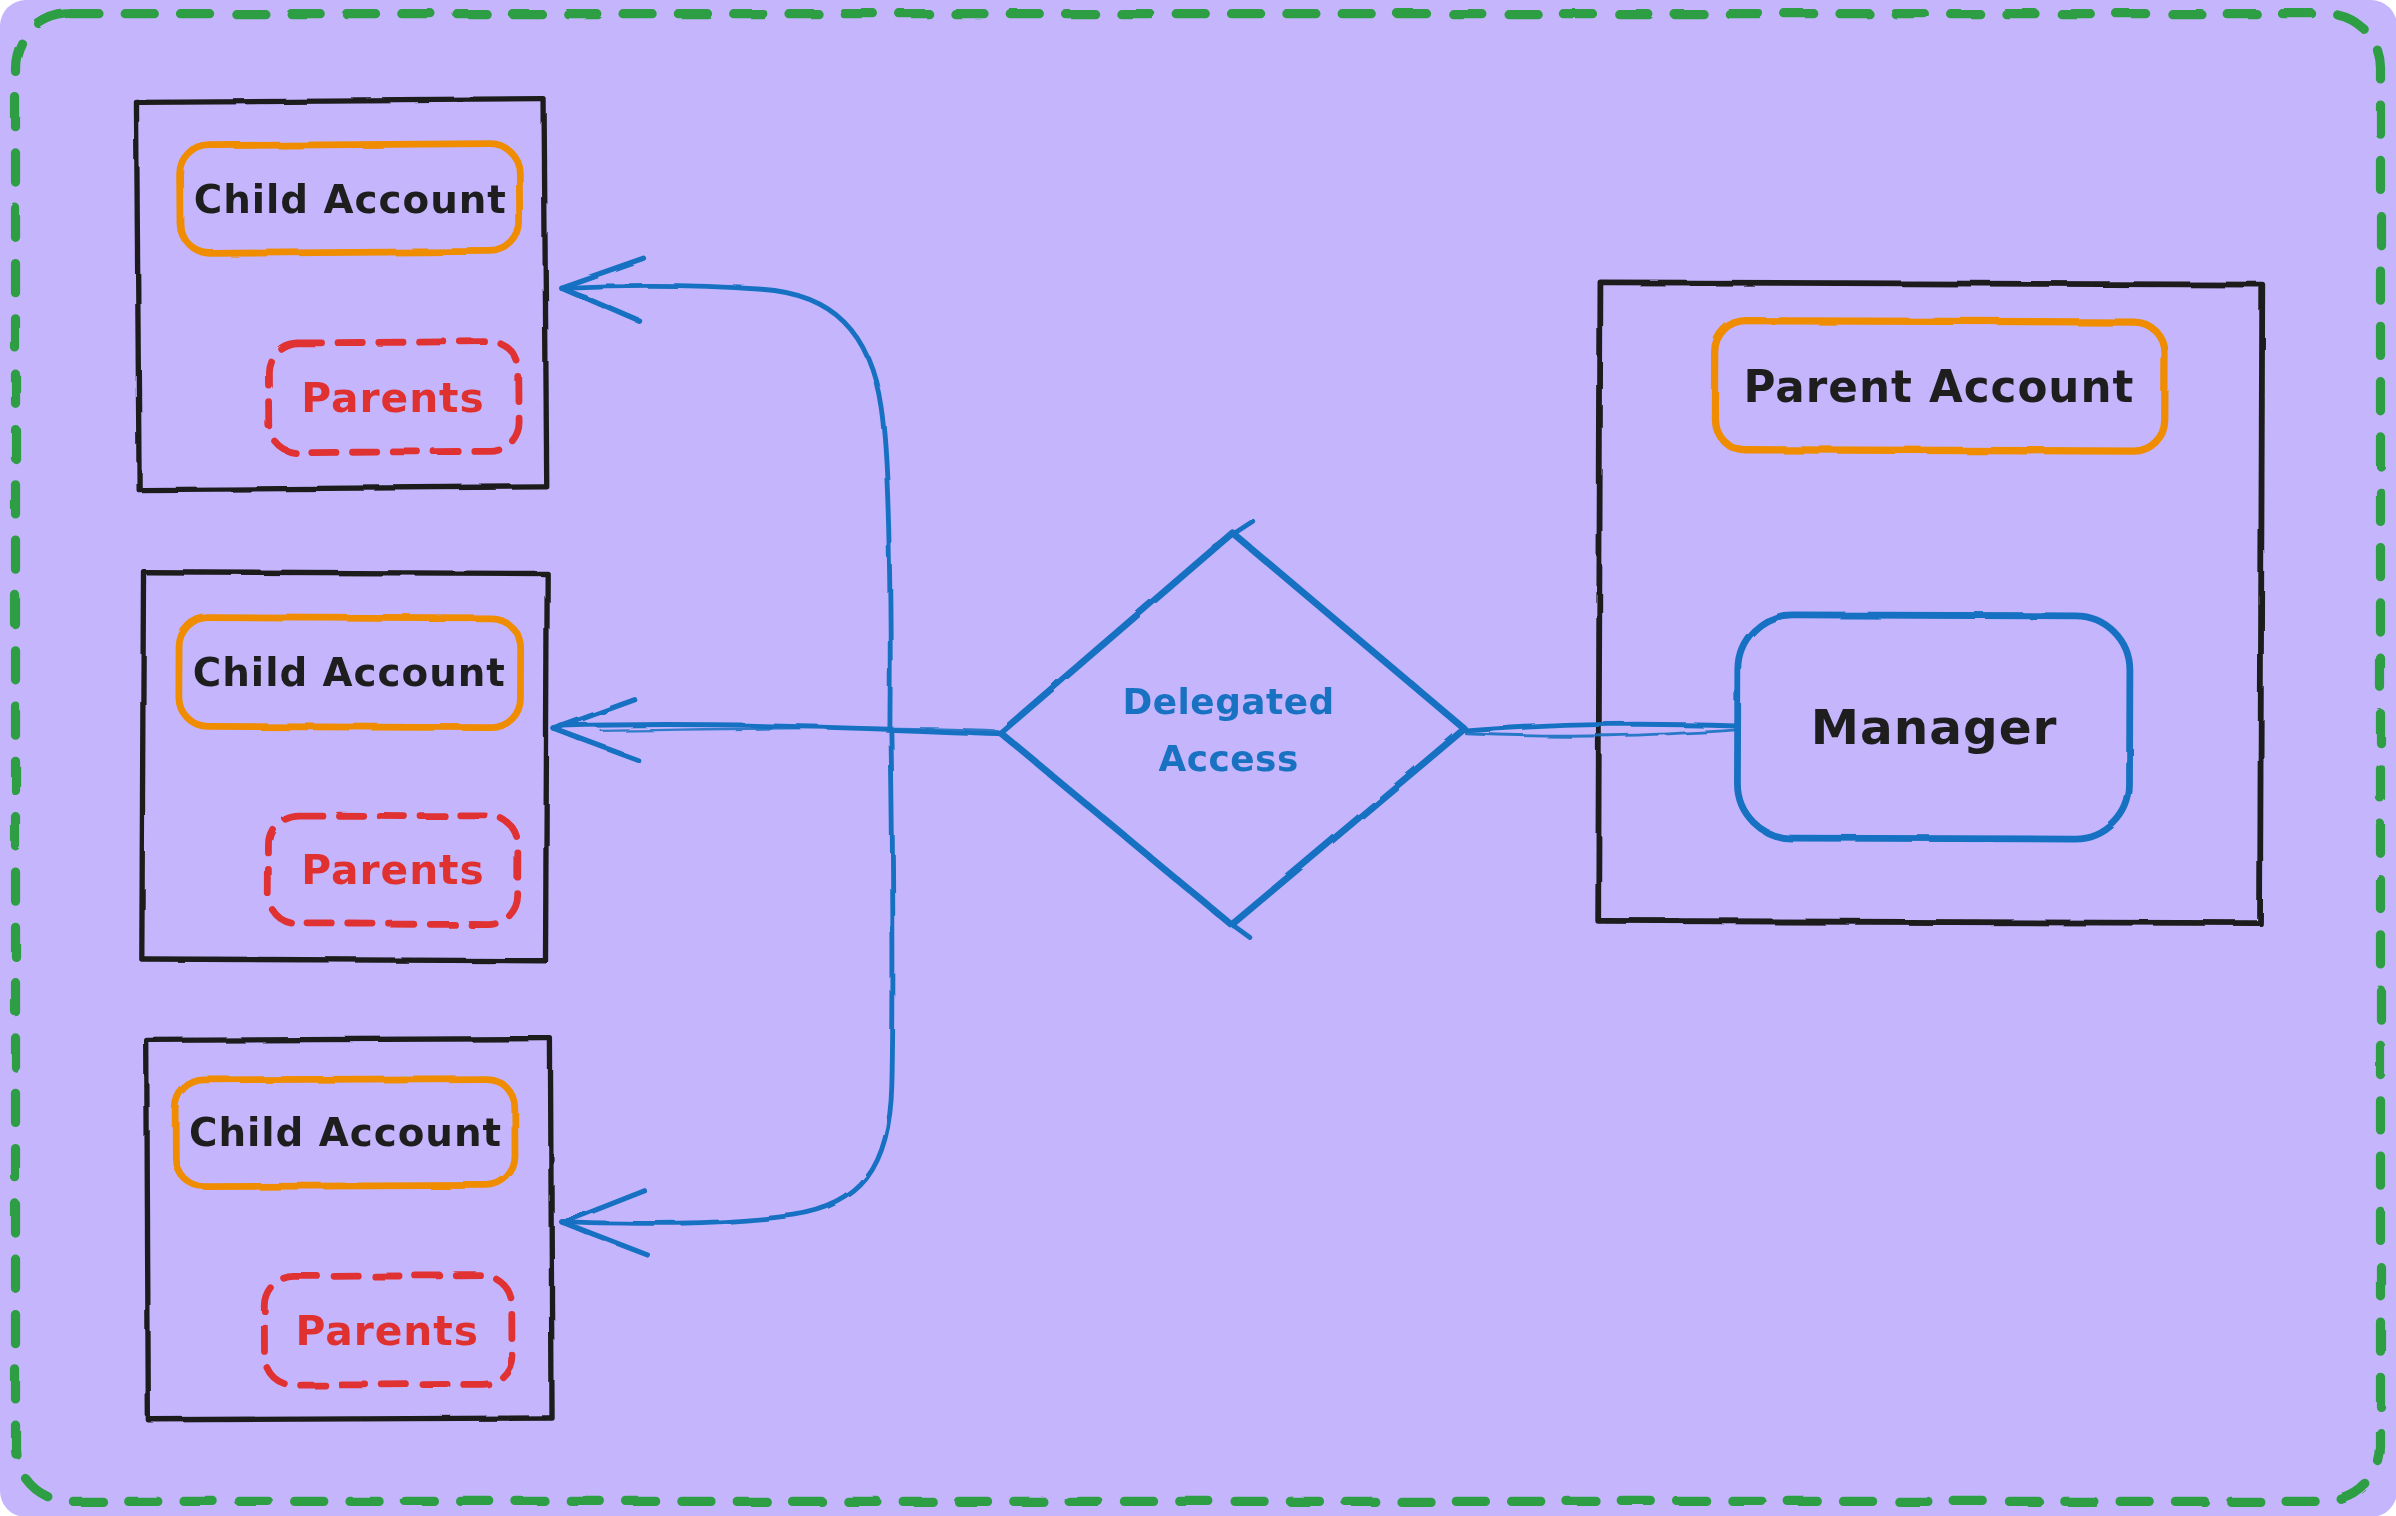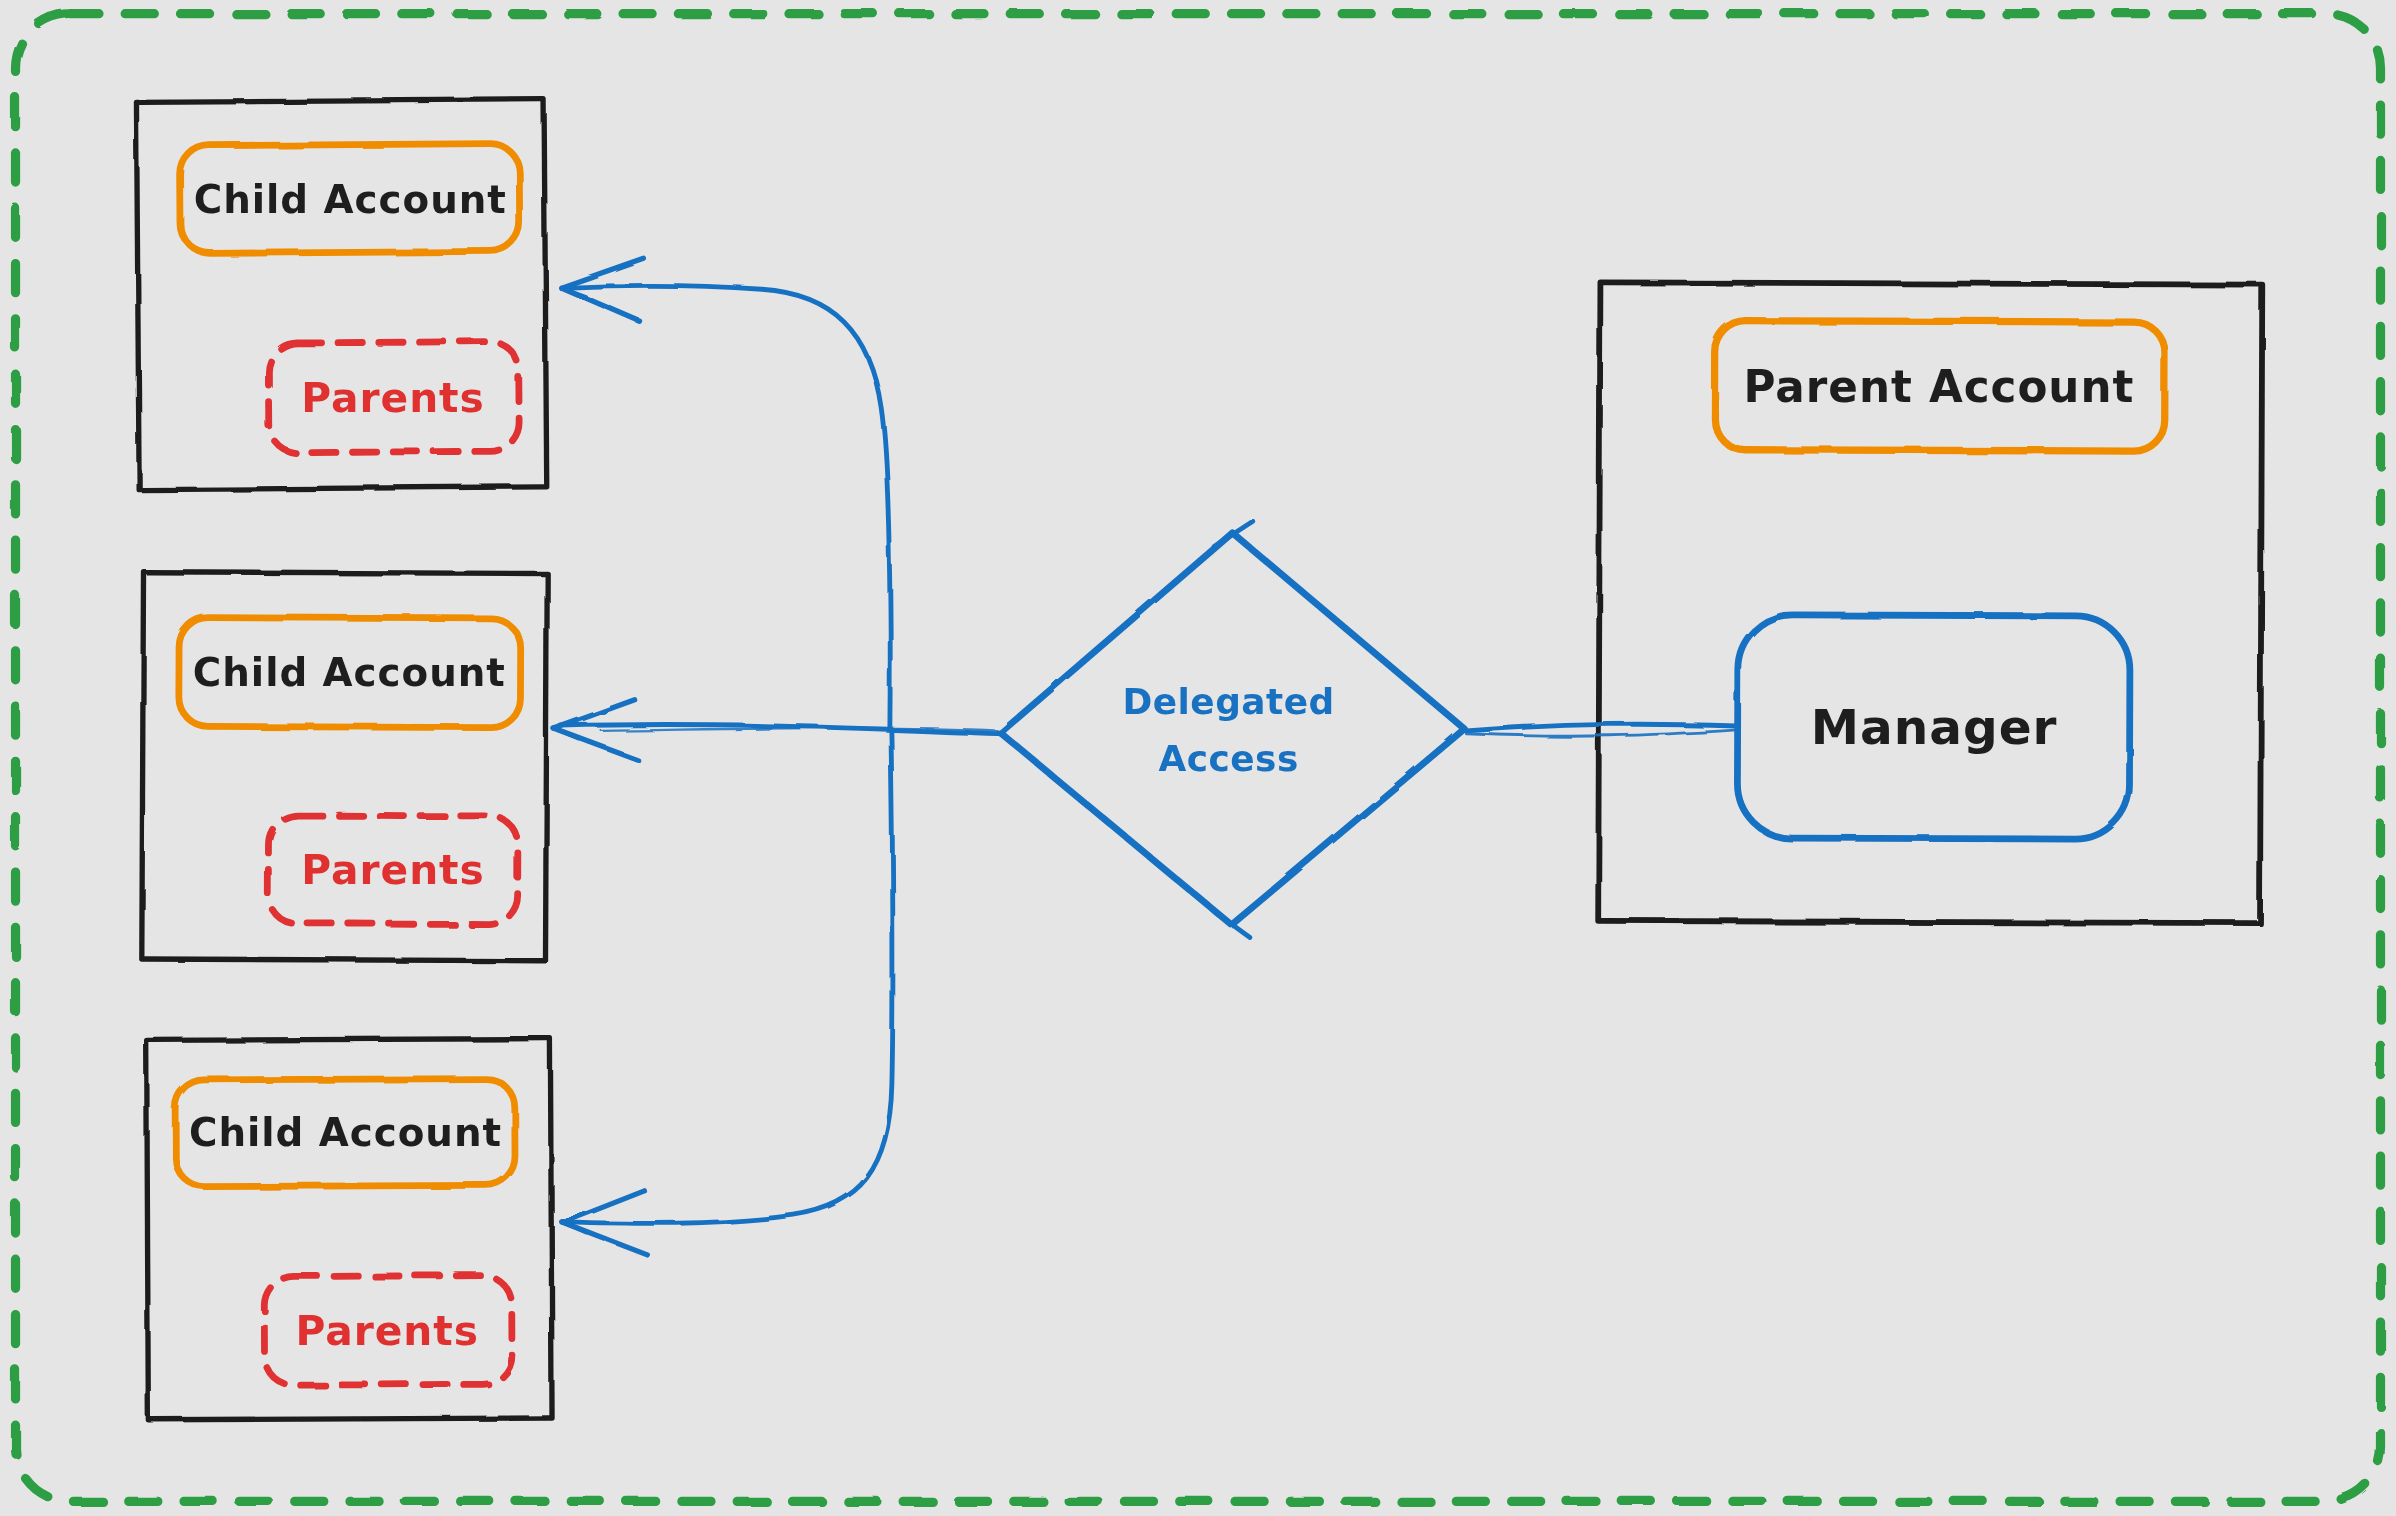--- a/index.html
+++ b/index.html
@@ -1,21 +1,22 @@
 <!DOCTYPE html>
 <html><head>
 <meta charset="utf-8">
 <style>
   html,body{margin:0;padding:0;background:#ffffff;}
   .canvas{
     position:relative;
     width:2397px;height:1517px;
-    background:#e5e5e5;
+    background:#c4b5fd;
     font-family:"DejaVu Sans",sans-serif;
     overflow:hidden;
+    border-radius:26px;
   }
   svg{display:block;}
   text{
     font-family:"DejaVu Sans",sans-serif;
     text-anchor:middle;
     dominant-baseline:central;
   }
   .t-black{fill:#1e1e1e;font-weight:700;letter-spacing:1px;}
   .t-red{fill:#e03131;font-weight:700;letter-spacing:1px;}
   .t-blue{fill:#1971c2;font-weight:700;letter-spacing:0.5px;}

